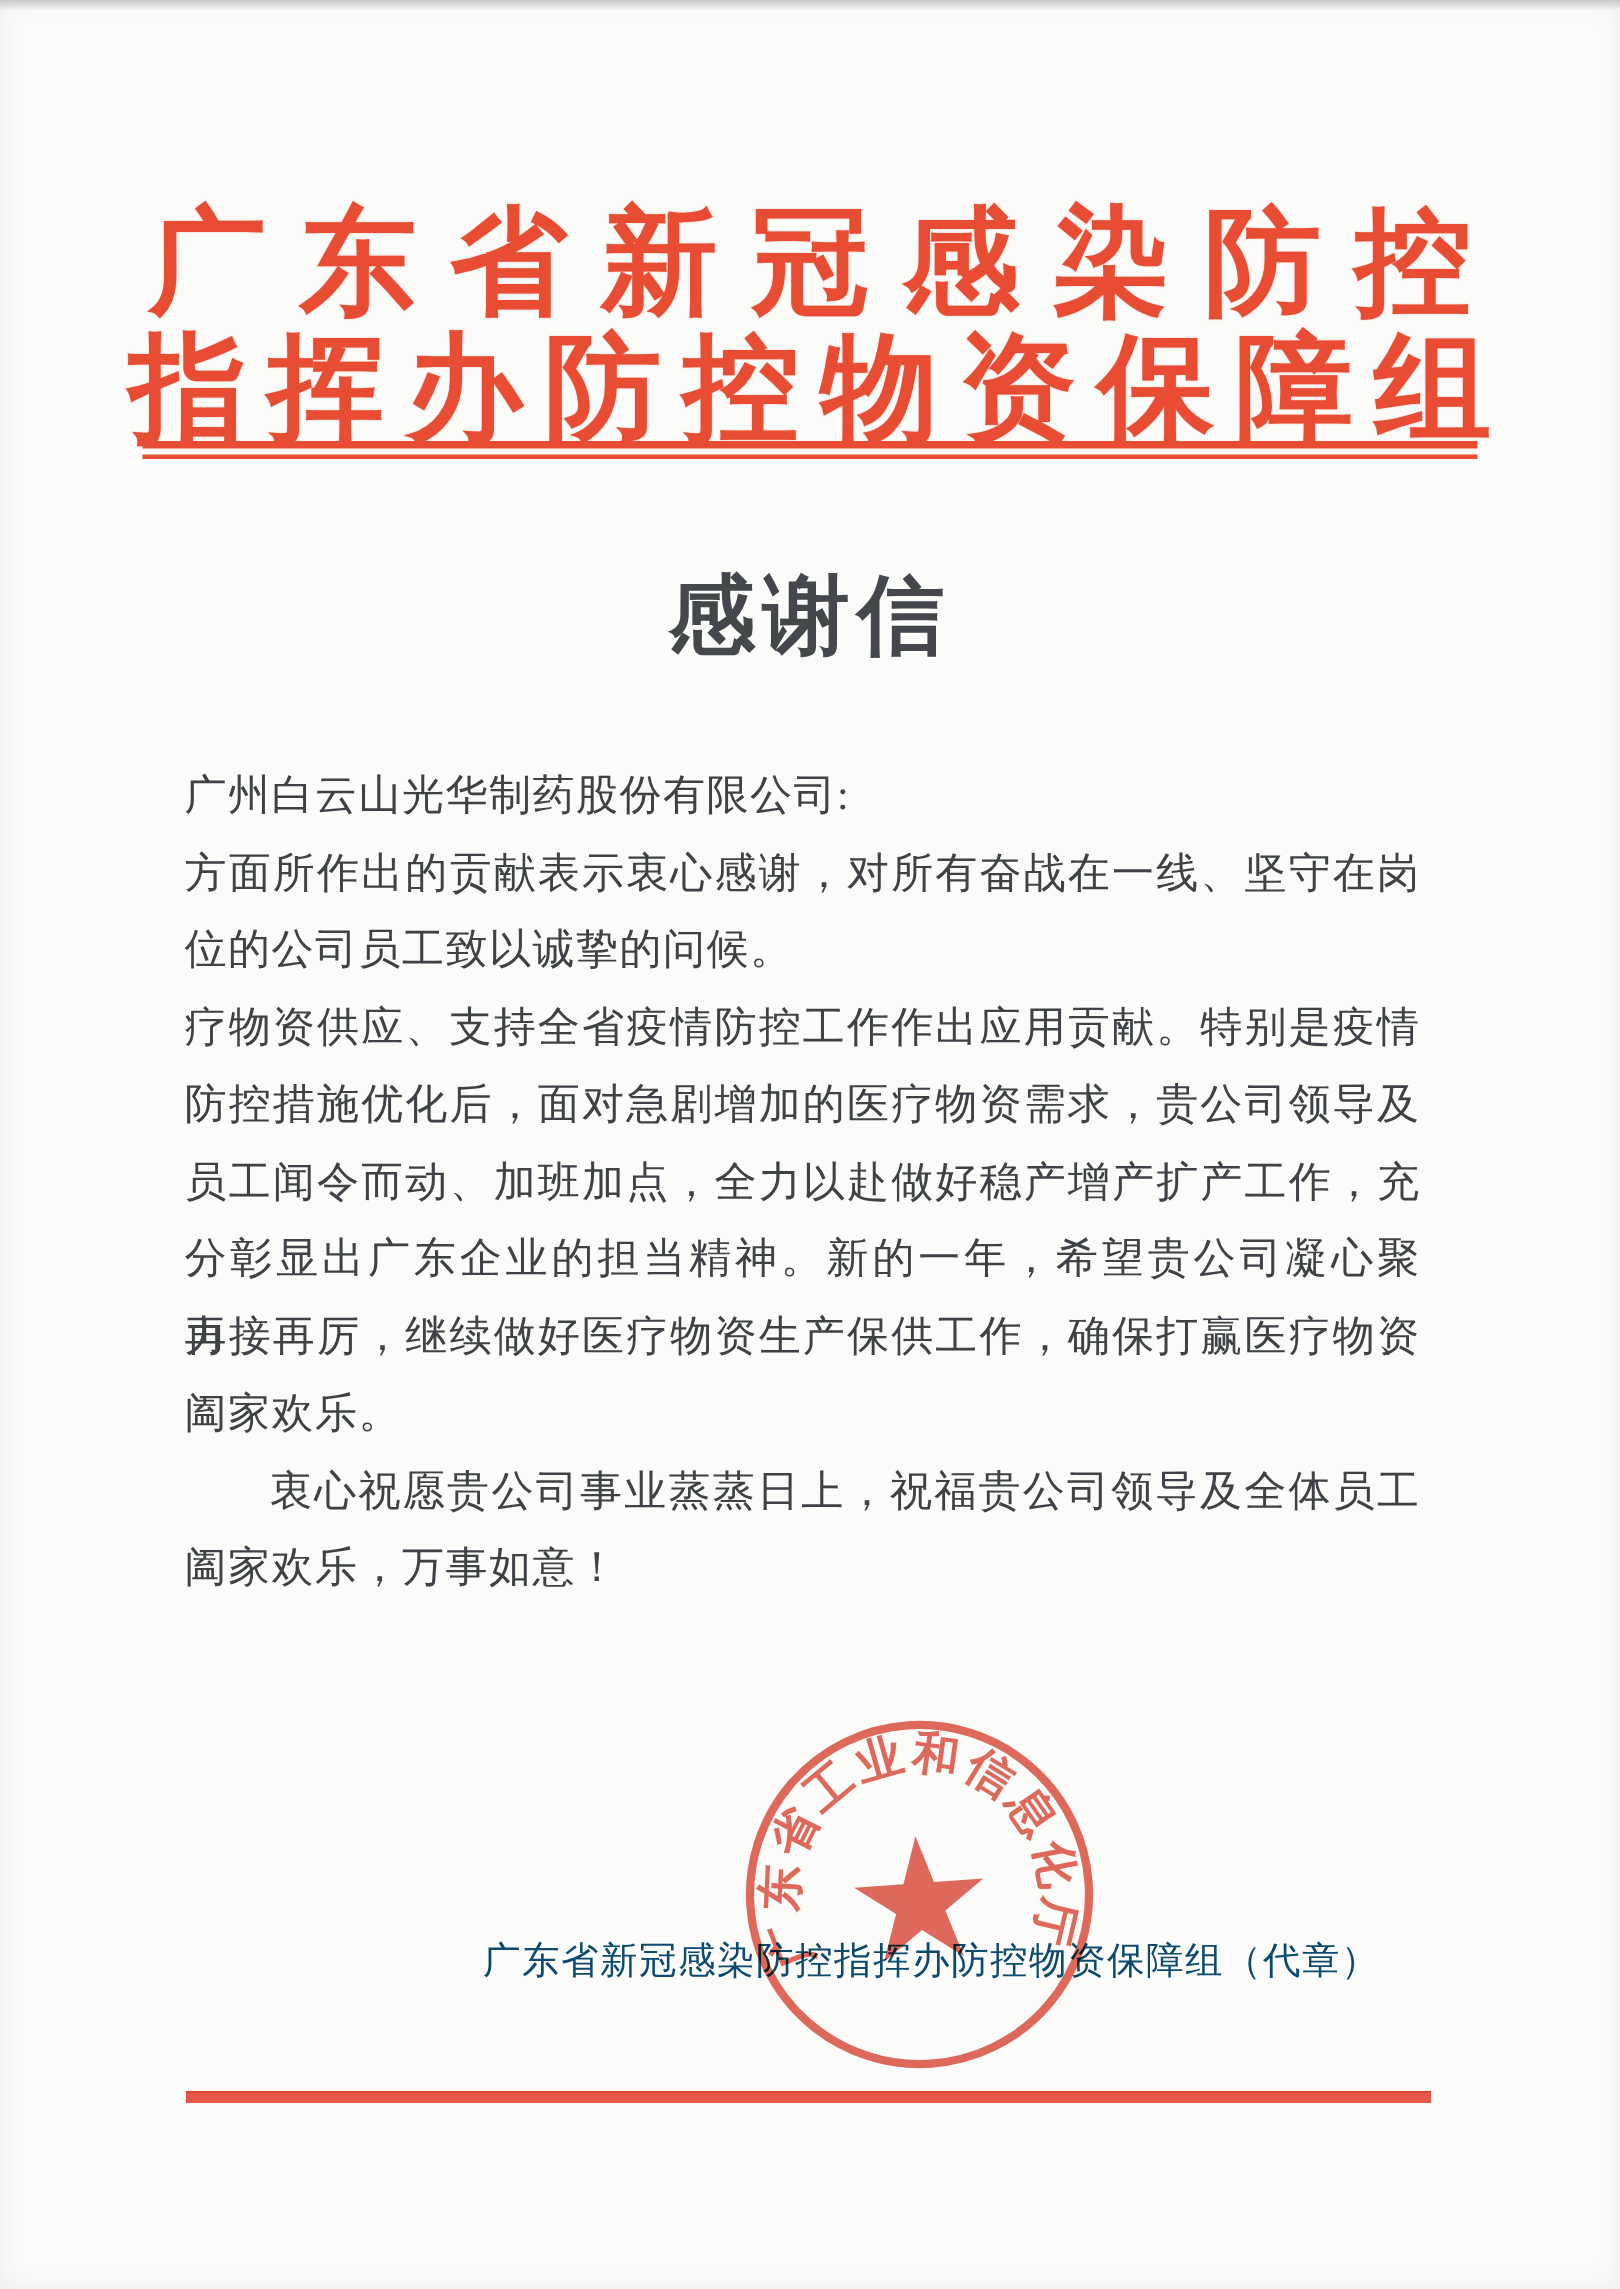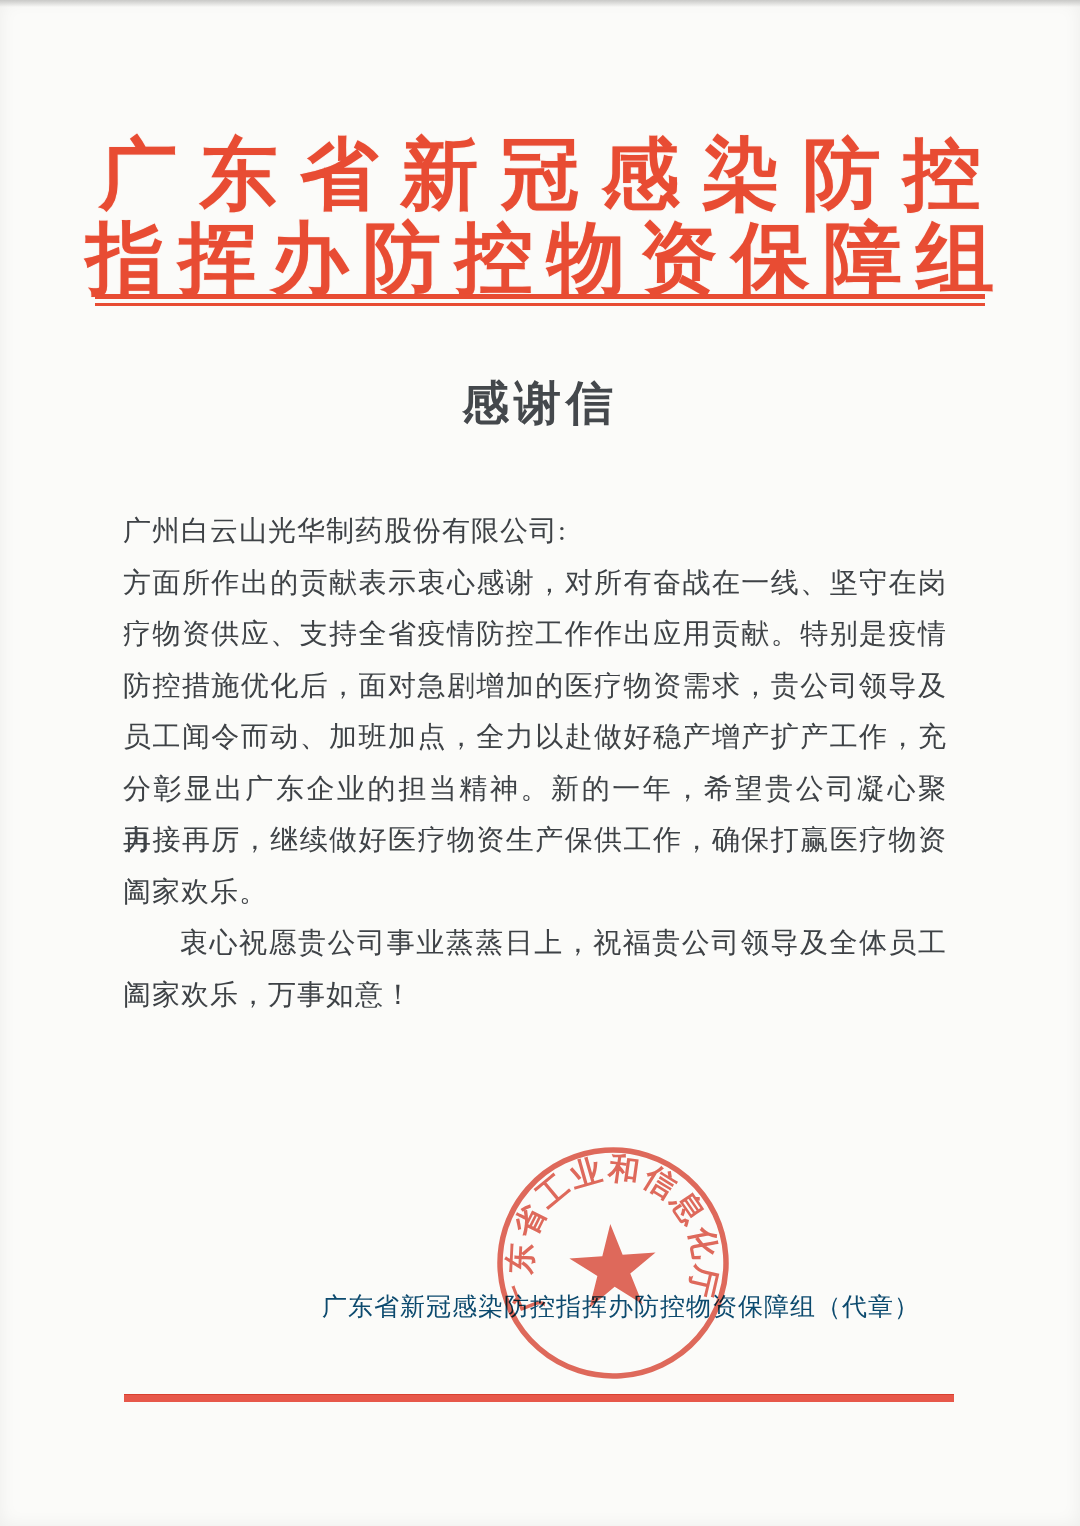--- a/index.html
+++ b/index.html
@@ -31,21 +31,21 @@
   .char-justify span{display:block;}
   .lh-rule{
     position:absolute;left:95px;top:294px;width:890px;height:4px;
     border-top:5px solid #e84c33;
     border-bottom:3px solid #e84c33;
   }
   
   .letter-title{
     position:absolute;left:0;top:372px;width:100%;
     text-align:center;
-    font-size:47px;font-weight:bold;letter-spacing:5px;
+    font-size:58px;font-weight:bold;letter-spacing:5px;
     color:#44484c;
   }
   
   .body-block{
     position:absolute;left:123px;top:505px;width:824px;
     font-size:28px;color:#3e4246;
   }
   .body-line{
     height:51.5px;line-height:51.5px;
     letter-spacing:1px;
@@ -116,20 +116,21 @@
         <span>组</span>
       </div>
   </div>
   <div class="lh-rule"></div>
 
   <div class="letter-title">感谢信</div>
 
   <div class="body-block">
     <div class="body-line">广州白云山光华制药股份有限公司:</div>
     <div class="body-line fill">方面所作出的贡献表示衷心感谢，对所有奋战在一线、坚守在岗</div>
+    <div class="body-line">位的公司员工致以诚挚的问候。</div>
     <div class="body-line fill">疗物资供应、支持全省疫情防控工作作出应用贡献。特别是疫情</div>
     <div class="body-line fill">防控措施优化后，面对急剧增加的医疗物资需求，贵公司领导及</div>
     <div class="body-line fill">员工闻令而动、加班加点，全力以赴做好稳产增产扩产工作，充</div>
     <div class="body-line fill">分彰显出广东企业的担当精神。新的一年，希望贵公司凝心聚力、</div>
     <div class="body-line fill">再接再厉，继续做好医疗物资生产保供工作，确保打赢医疗物资</div>
     <div class="body-line">阖家欢乐。</div>
     <div class="body-line indent fill">衷心祝愿贵公司事业蒸蒸日上，祝福贵公司领导及全体员工</div>
     <div class="body-line">阖家欢乐，万事如意！</div>
   </div>
 

